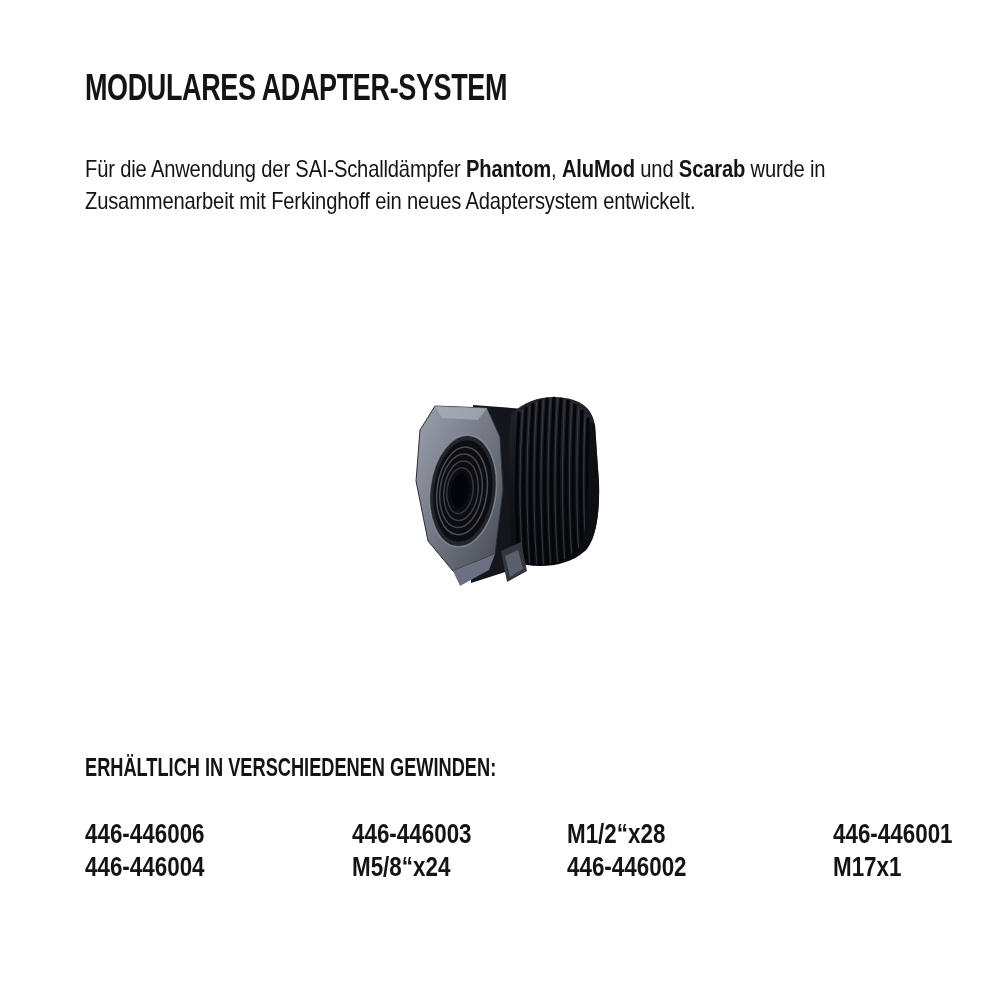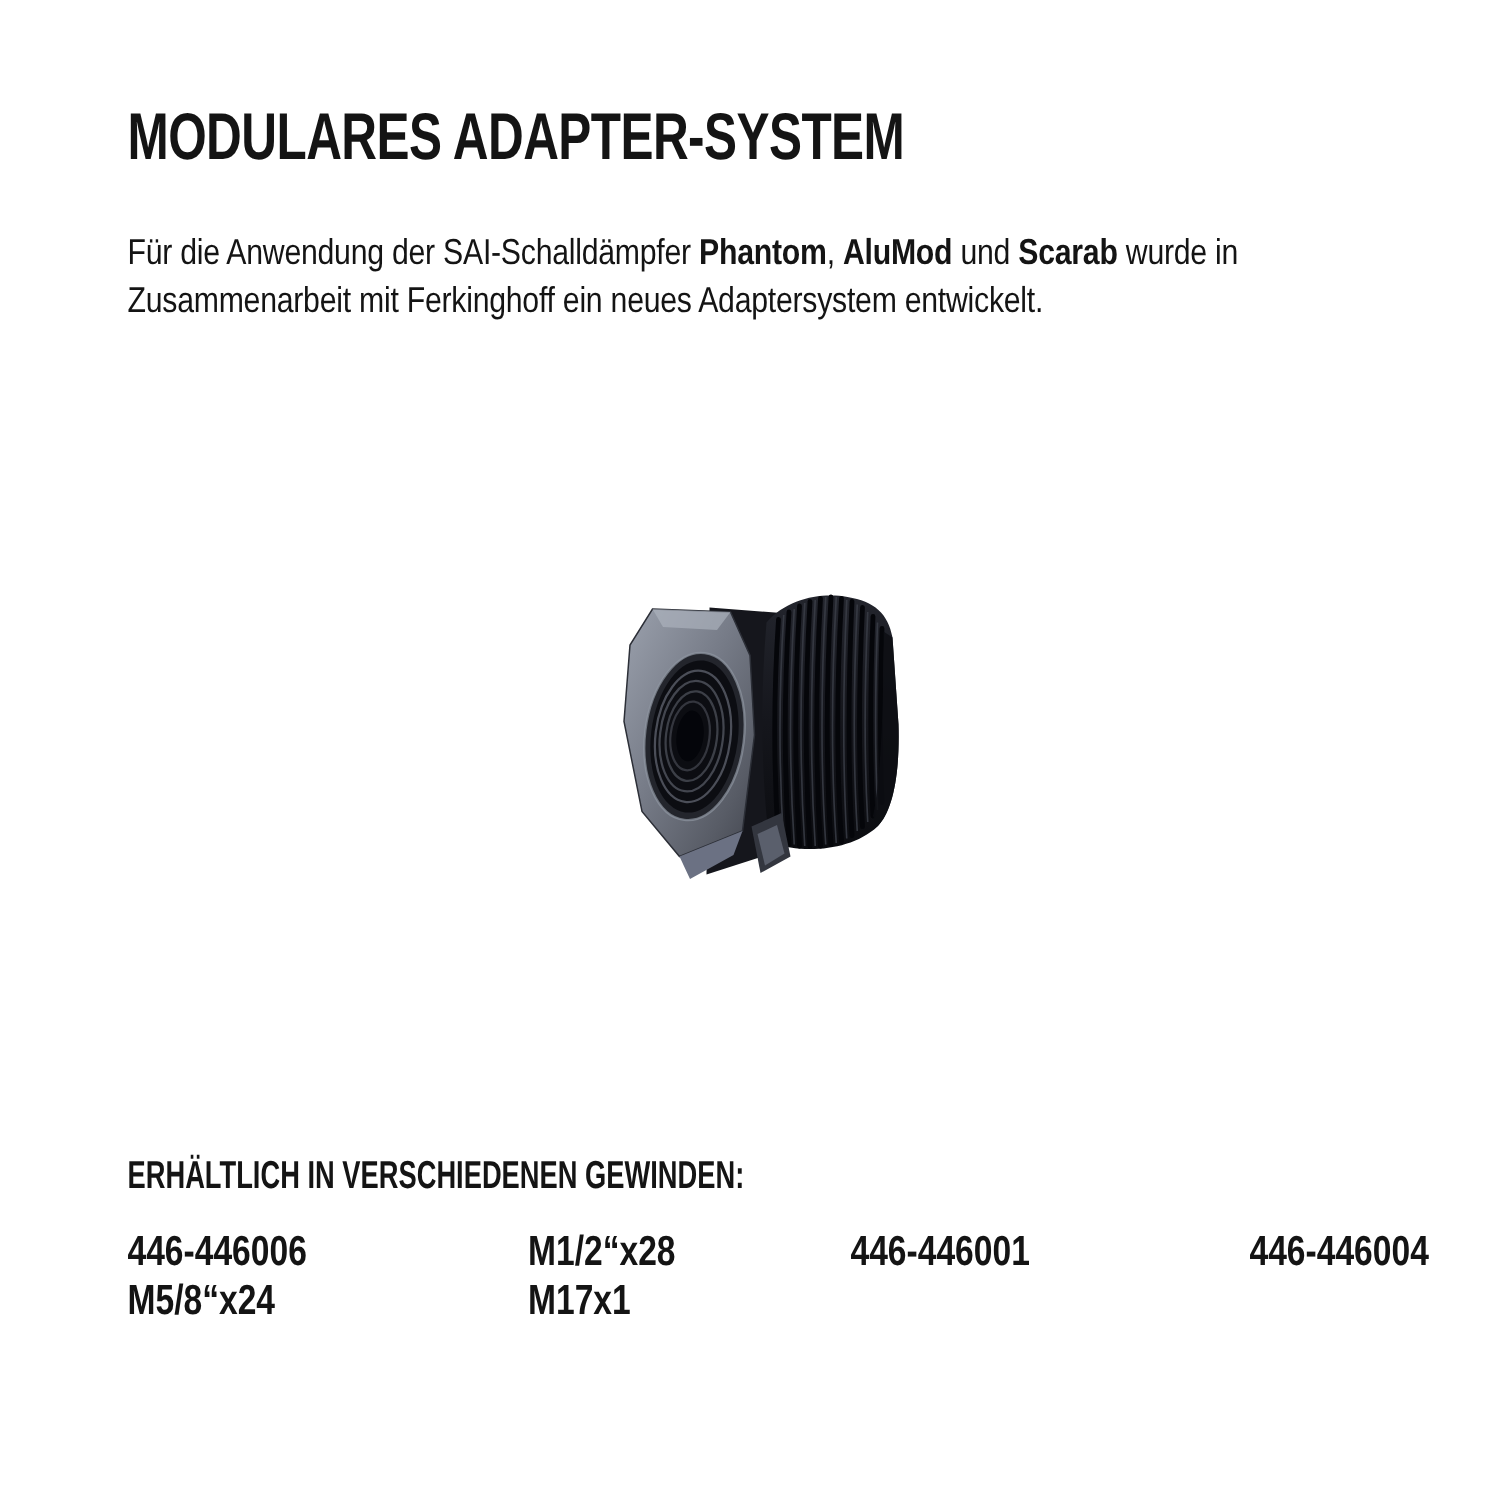--- a/index.html
+++ b/index.html
@@ -15,35 +15,35 @@
   .abs{position:absolute;}
   
   .cond{display:inline-block;white-space:nowrap;transform-origin:0 50%;}
   .sx75{transform:scaleX(.75);}
   .sx70{transform:scaleX(.70);}
   .sx80{transform:scaleX(.80);}
 
   h1.page-title{
     left:85px;top:70px;
     margin:0;
-    font-size:44px;line-height:1.0;
+    font-size:36px;line-height:1.0;
     font-weight:bold;
     letter-spacing:-.5px;
   }
   .intro{
     left:85px;top:129px;
     width:980px;
     font-size:24px;line-height:32px;
     transform:scaleX(.84);
     transform-origin:0 0;
     letter-spacing:-.2px;
   }
   .intro b{font-weight:bold;}
   .subheading{
-    left:85px;top:768px;
+    left:85px;top:752px;
     margin:0;
     font-size:26px;line-height:30px;
     font-weight:bold;
     text-align:center;
   }
   .thread-table{
     left:85px;top:817px;
     display:grid;
     grid-template-columns:267px 215px 266px 190px;
     font-size:28px;
@@ -99,20 +99,22 @@
       <ellipse cx="45" cy="98" rx="13" ry="23" fill="none" stroke="#34363e" stroke-width="1.5"></ellipse>
       <ellipse cx="45" cy="98" rx="9" ry="17" fill="#04050a"></ellipse>
     </g>
   </svg>
 </figure>
 
 <h2 class="subheading abs"><span class="cond sx70">ERHÄLTLICH IN VERSCHIEDENEN GEWINDEN:</span></h2>
 
 <div class="thread-table abs">
     <div class="cell"><span class="cond sx80">446-446006</span></div>
+    <div class="cell"><span class="cond sx80">446-446003</span></div>
     <div class="cell"><span class="cond sx80">M1/2“x28</span></div>
     <div class="cell"><span class="cond sx80">446-446001</span></div>
     <div class="cell"><span class="cond sx80">446-446004</span></div>
     <div class="cell"><span class="cond sx80">M5/8“x24</span></div>
+    <div class="cell"><span class="cond sx80">446-446002</span></div>
     <div class="cell"><span class="cond sx80">M17x1</span></div>
     <div class="cell"><span class="cond sx80"></span></div>
     <div class="cell"><span class="cond sx80"></span></div>
   </div>
 
 </body></html>

